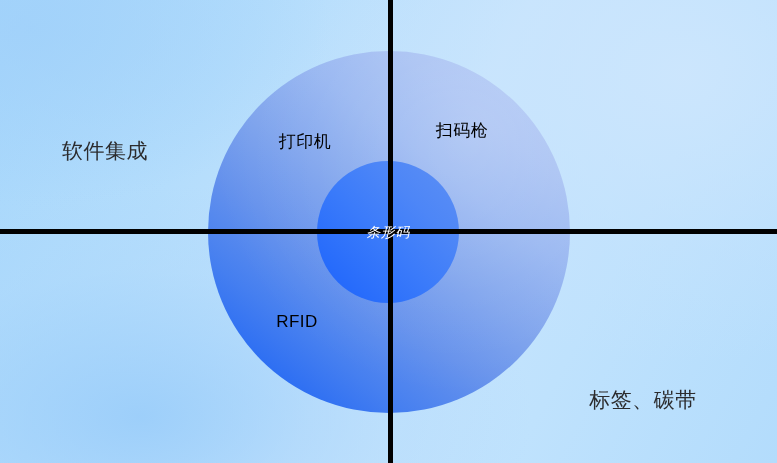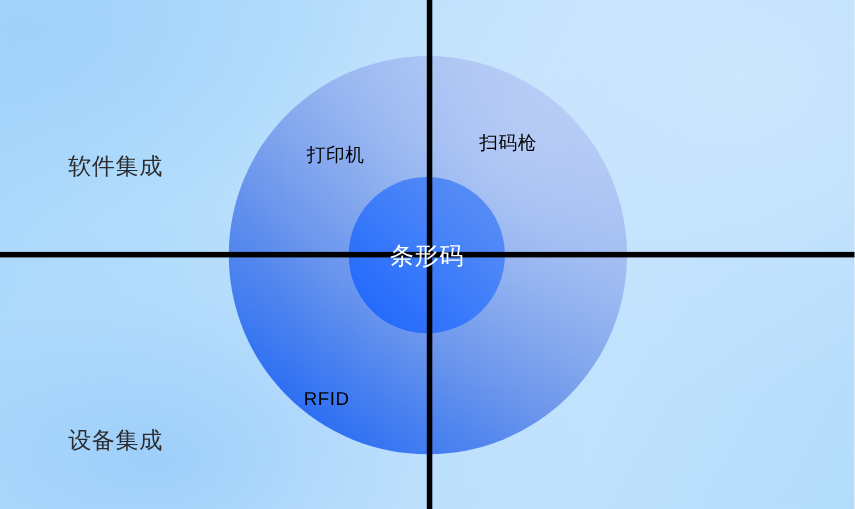--- a/index.html
+++ b/index.html
@@ -127,43 +127,44 @@
   .label-outer {
     font-size: 21px;
     color: #2c2c2e;
     margin-top: 36px;
   }
   .label-inner {
     font-size: 17px;
     color: #000000;
   }
   .label-core {
-    font-size: 22px;
+    font-size: 14px;
     color: #ffffff;
+    font-style: italic;
   }
 </style>
 </head>
 <body>
 
 <div id="stage">
 
   <div class="bg-base"></div>
   <div class="bg-wash-a"></div>
   <div class="bg-wash-b"></div>
   <div class="bg-wash-c"></div>
 
   <div class="circle-outer"></div>
   <div class="circle-outer-sheen"></div>
   <div class="circle-inner"></div>
 
   <div class="axis-v"></div>
   <div class="axis-h"></div>
 
   <div class="label label-outer" style="left:105px; top:115px;">软件集成</div>
-  <div class="label label-outer" style="left:105px; top:364px;">设备集成</div>
+  <div class="label label-outer" style="left:643px; top:364px;">标签、碳带</div>
 
   <div class="label label-inner" style="left:305px; top:141px;">打印机</div>
   <div class="label label-inner" style="left:462px; top:130px;">扫码枪</div>
-  <div class="label label-inner" style="left:297px; top:322px;margin-top:41px;">RFID</div>
+  <div class="label label-inner" style="left:297px; top:322px;">RFID</div>
 
   <div class="label label-core" style="left:388px; top:233px;">条形码</div>
 
 </div>
 
 </body></html>

